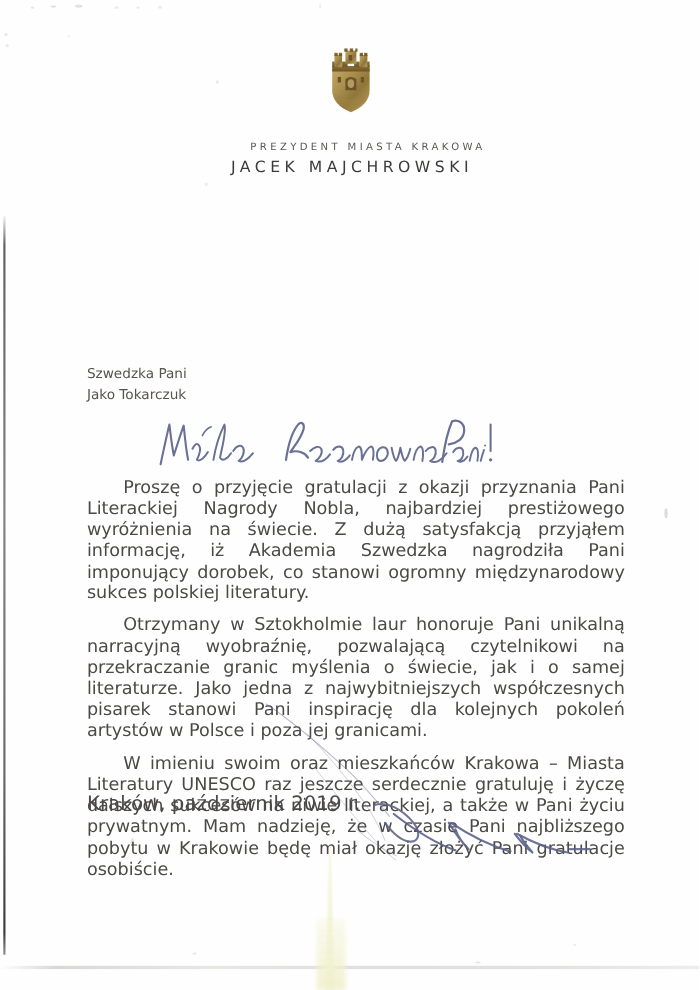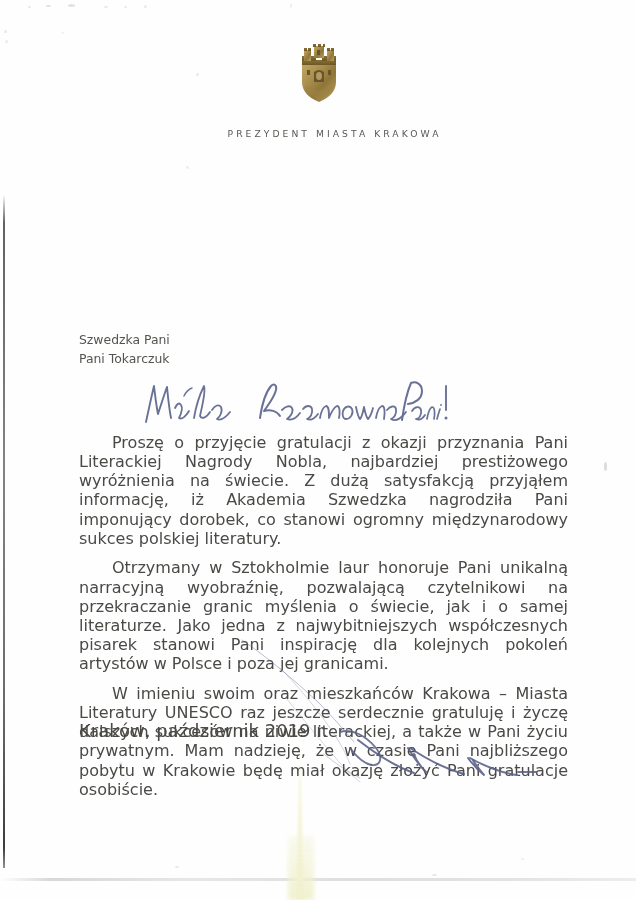--- a/index.html
+++ b/index.html
@@ -235,24 +235,25 @@
 
       <rect x="14" y="28" width="3" height="5" fill="#6b5526"></rect>
       <rect x="35" y="28" width="3" height="5" fill="#6b5526"></rect>
       <rect x="24" y="8" width="3" height="5" fill="#6b5526"></rect>
 
       <path d="M12,44 Q26,52 40,44 Q40,52 26,58 Q12,52 12,44 Z" fill="#9c8244" opacity="0.55"></path>
     </svg>
   </div>
 
   <div class="hdr hdr-title">PREZYDENT MIASTA KRAKOWA</div>
+  <div class="hdr hdr-name">JACEK MAJCHROWSKI</div>
 
   <div class="addressee">
     <div>Szwedzka Pani</div>
-    <div>Pani Tokarczuk</div>
+    <div>Jako Tokarczuk</div>
   </div>
 
   <div class="salutation-hw">
     <svg viewBox="0 0 310 52" width="310" height="52" aria-hidden="true">
       <g fill="none" stroke="#6a7196" stroke-linecap="round" stroke-linejoin="round">
 
         <path d="M6,44 C9,30 12,16 14,8 C15,16 16,26 18,36 C21,27 24,17 27,9 C28,19 29,30 31,40" stroke-width="1.9"></path>
 
         <path d="M35,30 C37,26 39,24 41,27 C43,30 41,36 39,40 C42,42 46,38 49,33" stroke-width="1.8"></path>
         <path d="M44,18 C46,14 49,11 52,10" stroke-width="1.5"></path>

